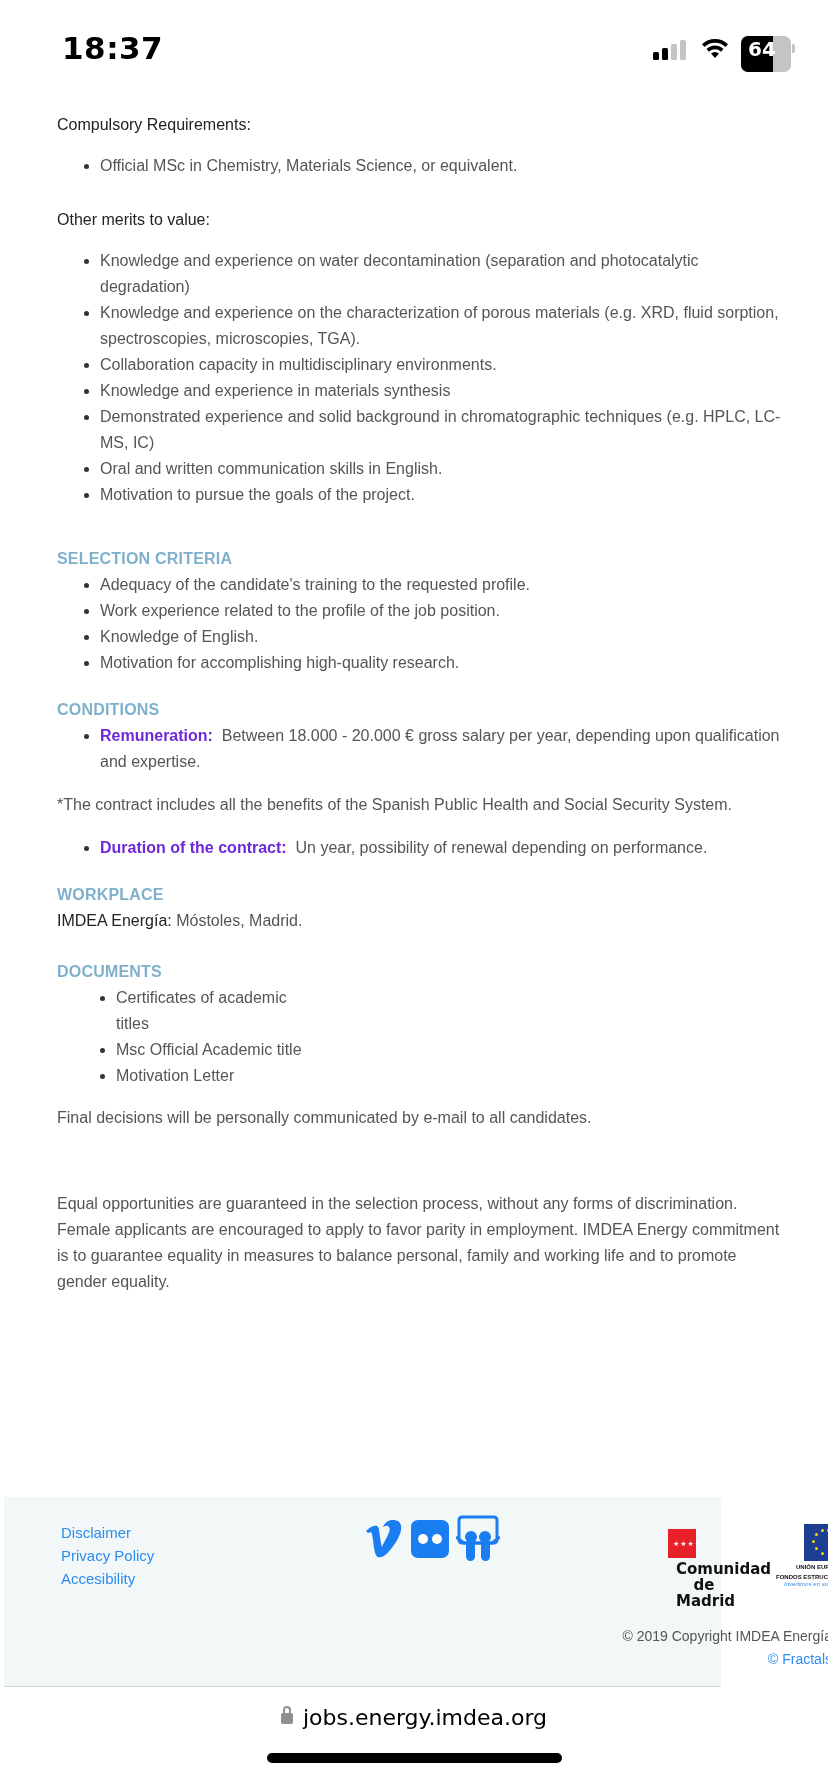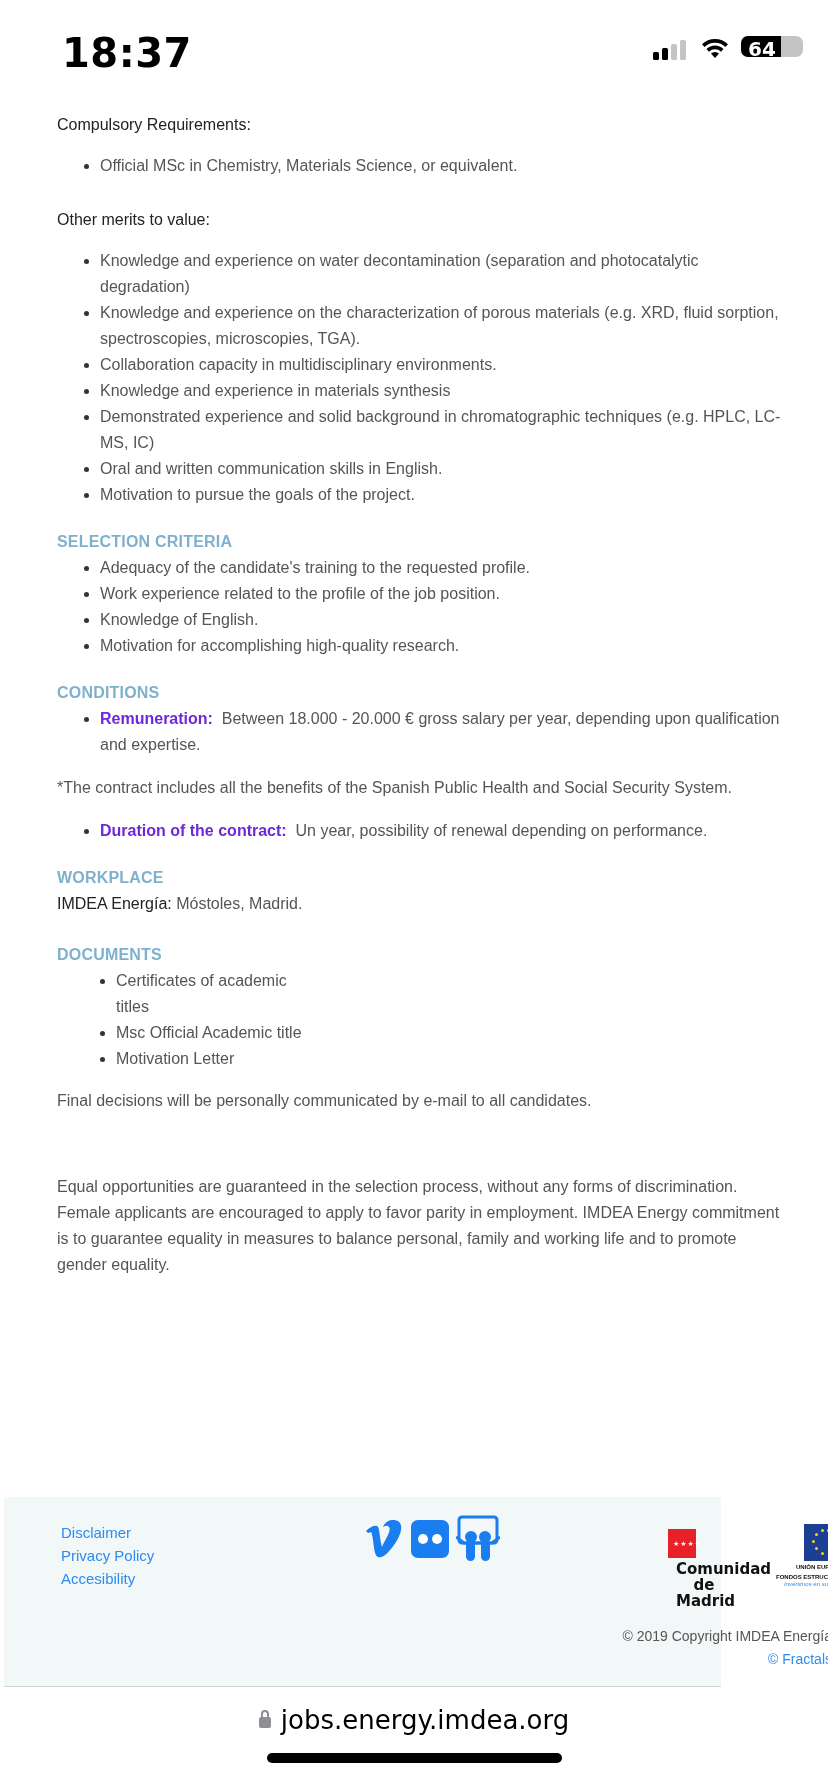--- a/index.html
+++ b/index.html
@@ -4,25 +4,25 @@
 <style>
   html, body { margin: 0; padding: 0; }
   body {
     width: 828px; height: 1792px; position: relative; overflow: hidden;
     background: #ffffff;
     font-family: "Liberation Sans", sans-serif;
     color: #555;
   }
   
   .status-bar { position: absolute; top: 0; left: 0; width: 828px; height: 95px; background: #fff; }
-  .status-time { position: absolute; left: 62px; top: 30px; font-size: 40px; font-weight: bold; color: #000; letter-spacing: 0.5px; font-family: "DejaVu Sans", sans-serif; }
+  .status-time { position: absolute; left: 62px; top: 30px; font-size: 31px; font-weight: bold; color: #000; letter-spacing: 0.5px; font-family: "DejaVu Sans", sans-serif; }
   .signal { position: absolute; left: 653px; top: 40px; width: 38px; height: 20px; }
   .signal span { position: absolute; bottom: 0; width: 6px; border-radius: 1.5px; }
   .wifi { position: absolute; left: 700px; top: 36px; width: 30px; height: 24px; }
-  .battery { position: absolute; left: 741px; top: 36px; width: 50px; height: 21px; border-radius: 7px; overflow: hidden; background: #c4c4c4; padding-left: 12px; }
+  .battery { position: absolute; left: 741px; top: 36px; width: 50px; height: 36px; border-radius: 7px; overflow: hidden; background: #c4c4c4; }
   .battery .fill { position: absolute; left: 0; top: 0; bottom: 0; width: 64%; background: #000; }
   .battery .pct { position: absolute; left: 0; right: 0; top: 1px; text-align: left; padding-left: 7px; font-size: 20px; font-weight: bold; color: #fff; font-family: "DejaVu Sans", sans-serif; }
   .battery-tip { position: absolute; left: 792px; top: 44px; width: 3px; height: 9px; background: #c4c4c4; border-radius: 0 2px 2px 0; }
 
   
   .content { position: absolute; left: 57px; top: 98px; width: 730px; font-size: 16px; line-height: 26px; color: #555; }
   .content p { margin: 0; }
   .label-dark { color: #222; }
   ul { margin: 0; padding: 0 0 0 43px; list-style: none; }
   ul li { position: relative; }
@@ -43,21 +43,21 @@
   .eu { position: absolute; left: 770px; top: 27px; width: 70px; }
   .eu .flag { width: 37px; height: 37px; background: #1c3f94; margin-left: 30px; position: relative; }
   .eu .flag i { position: absolute; width: 3px; height: 3px; background: #f6d700; border-radius: 50%; }
   .eu .t1 { font-size: 6px; font-weight: bold; color: #111; line-height: 7px; margin-top: 3px; white-space: nowrap; }
   .eu .t2 { font-size: 6px; font-style: italic; color: #2d8cf0; line-height: 7px; white-space: nowrap; padding-left: 10px; }
   .copyright { position: absolute; left: 0; width: 828px; top: 128px; text-align: right; font-size: 14px; line-height: 23px; color: #555; }
   .copyright a { color: #2d8cf0; text-decoration: none; display: block; }
 
   
   .url-bar { position: absolute; left: 0; top: 1687px; width: 828px; height: 105px; background: #fff; }
-  .url { position: absolute; left: 0; width: 828px; top: 18px; text-align: center; font-size: 26px; color: #000; font-family: "DejaVu Sans", sans-serif; }
+  .url { position: absolute; left: 0; width: 828px; top: 18px; text-align: center; font-size: 22px; color: #000; font-family: "DejaVu Sans", sans-serif; }
   .lock { display: inline-block; width: 12px; height: 11px; background: #8e8e93; border-radius: 2px; position: relative; margin-right: 10px; vertical-align: 1px; }
   .lock::before { content: ""; position: absolute; left: 2px; top: -7px; width: 4px; height: 7px; border: 2px solid #8e8e93; border-bottom: none; border-radius: 5px 5px 0 0; }
   .home-indicator { position: absolute; left: 267px; top: 66px; width: 295px; height: 10px; border-radius: 5px; background: #000; }
 </style>
 </head>
 <body>
 
 <div class="status-bar">
   <div class="status-time">18:37</div>
   <div class="signal">
@@ -89,21 +89,21 @@
   <ul style="margin-top:15px">
     <li>Knowledge and experience on water decontamination (separation and photocatalytic degradation)</li>
     <li>Knowledge and experience on the characterization of porous materials (e.g. XRD, fluid sorption, spectroscopies, microscopies, TGA).</li>
     <li>Collaboration capacity in multidisciplinary environments.</li>
     <li>Knowledge and experience in materials synthesis</li>
     <li>Demonstrated experience and solid background in chromatographic techniques (e.g. HPLC, LC-MS, IC)</li>
     <li>Oral and written communication skills in English.</li>
     <li>Motivation to pursue the goals of the project.</li>
   </ul>
 
-  <div class="section-head" style="margin-top:21px">SELECTION CRITERIA</div>
+  <div class="section-head" style="margin-top:38px">SELECTION CRITERIA</div>
   <ul>
     <li>Adequacy of the candidate's training to the requested profile.</li>
     <li>Work experience related to the profile of the job position.</li>
     <li>Knowledge of English.</li>
     <li>Motivation for accomplishing high-quality research.</li>
   </ul>
 
   <div class="section-head" style="margin-top:21px">CONDITIONS</div>
   <ul>
     <li><strong class="b">Remuneration:</strong>&nbsp; <span>Between 18.000 - 20.000 € gross salary per year, depending upon qualification and expertise.</span></li>

